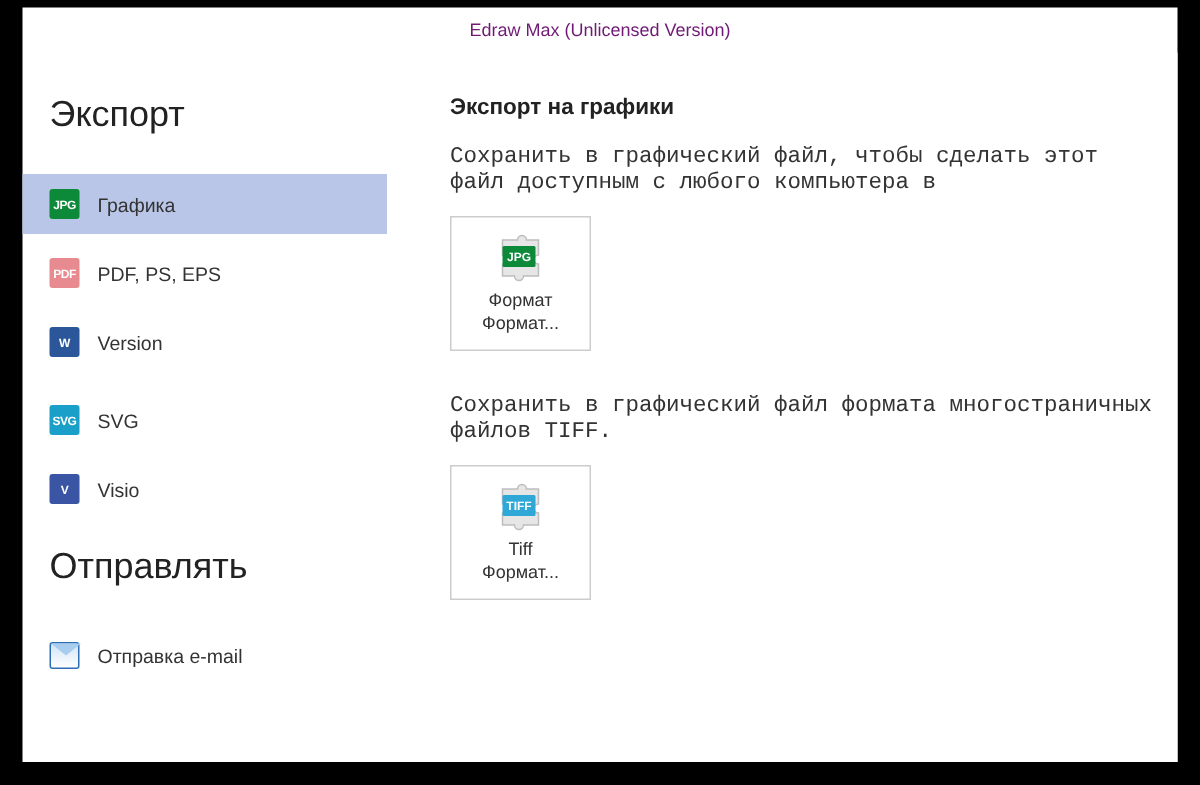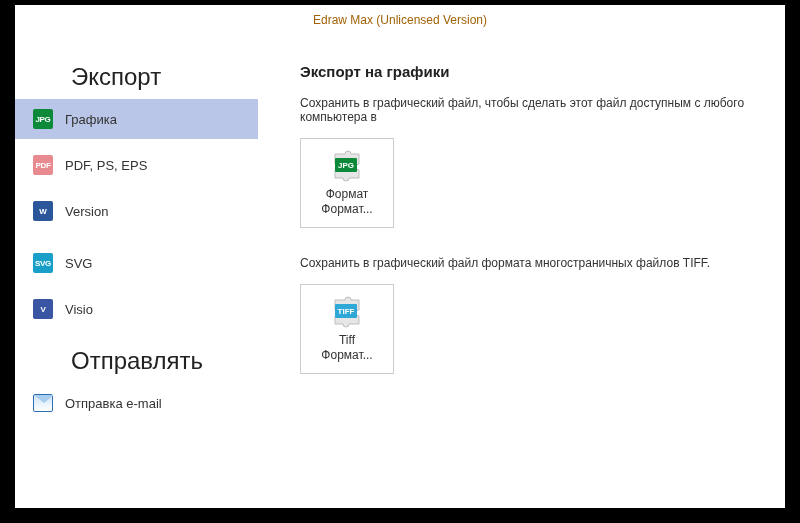--- a/index.html
+++ b/index.html
@@ -1,30 +1,30 @@
 <!DOCTYPE html>
 <html><head>
 <meta charset="utf-8">
 <style>
   * { box-sizing: border-box; margin: 0; padding: 0; }
   html, body { width: 800px; height: 523px; font-family: "Segoe UI", Tahoma, sans-serif; background: #000; overflow: hidden; }
   .frame { position: absolute; left: 15px; top: 5px; width: 770px; height: 503px; background: #fff; }
-  .titlebar { height: 30px; line-height: 30px; text-align: center; font-size: 12px; color: #a16207; }
+  .titlebar { height: 30px; line-height: 30px; text-align: center; font-size: 12px; color: #701a75; }
   .body { display: flex; height: calc(100% - 30px); }
   .sidebar { width: 243px; padding-top: 28px; }
-  .section-title { font-size: 24px; font-weight: 400; color: #222; padding: 0 0 8px 18px; margin-left: 38px; }
+  .section-title { font-size: 24px; font-weight: 400; color: #222; padding: 0 0 25px 18px; }
   .sb-item { display: flex; align-items: center; height: 40px; padding-left: 18px; font-size: 13px; color: #333; cursor: pointer; }
   .sb-item.selected { background: #b9c6e7; }
   .sb-icon { width: 20px; height: 20px; margin-right: 12px; display: flex; align-items: center; justify-content: center; }
   .sb-gap { height: 6px; }
   .sb-section-gap { height: 18px; }
 
   .content { flex: 1; padding: 28px 16px 0 42px; background: #fff; }
   .content-title { font-size: 15px; font-weight: 700; color: #222; margin-bottom: 16px; }
-  .content-desc { font-size: 12px; color: #333; margin-bottom: 14px; }
+  .content-desc { font-size: 15px; color: #333; margin-bottom: 14px; font-family: Liberation Mono, monospace; }
   .tile { width: 94px; height: 90px; border: 1px solid #ccc; display: flex; flex-direction: column; align-items: center; justify-content: center; cursor: pointer; margin-bottom: 28px; }
   .tile-icon { width: 34px; height: 34px; margin-bottom: 4px; display: flex; align-items: center; justify-content: center; }
   .tile-label { font-size: 12px; color: #333; text-align: center; line-height: 1.25; }
 
   
   .badge { width: 20px; height: 20px; border-radius: 2px; display: flex; align-items: center; justify-content: center; font-size: 8px; font-weight: 700; color: #fff; font-family: Arial, sans-serif; letter-spacing: -0.3px; }
   .badge.jpg { background: #0c8a3a; }
   .badge.pdf { background: #e78b90; }
   .badge.word { background: #2b579a; }
   .badge.html { background: #0c8a3a; font-size: 6px; }

